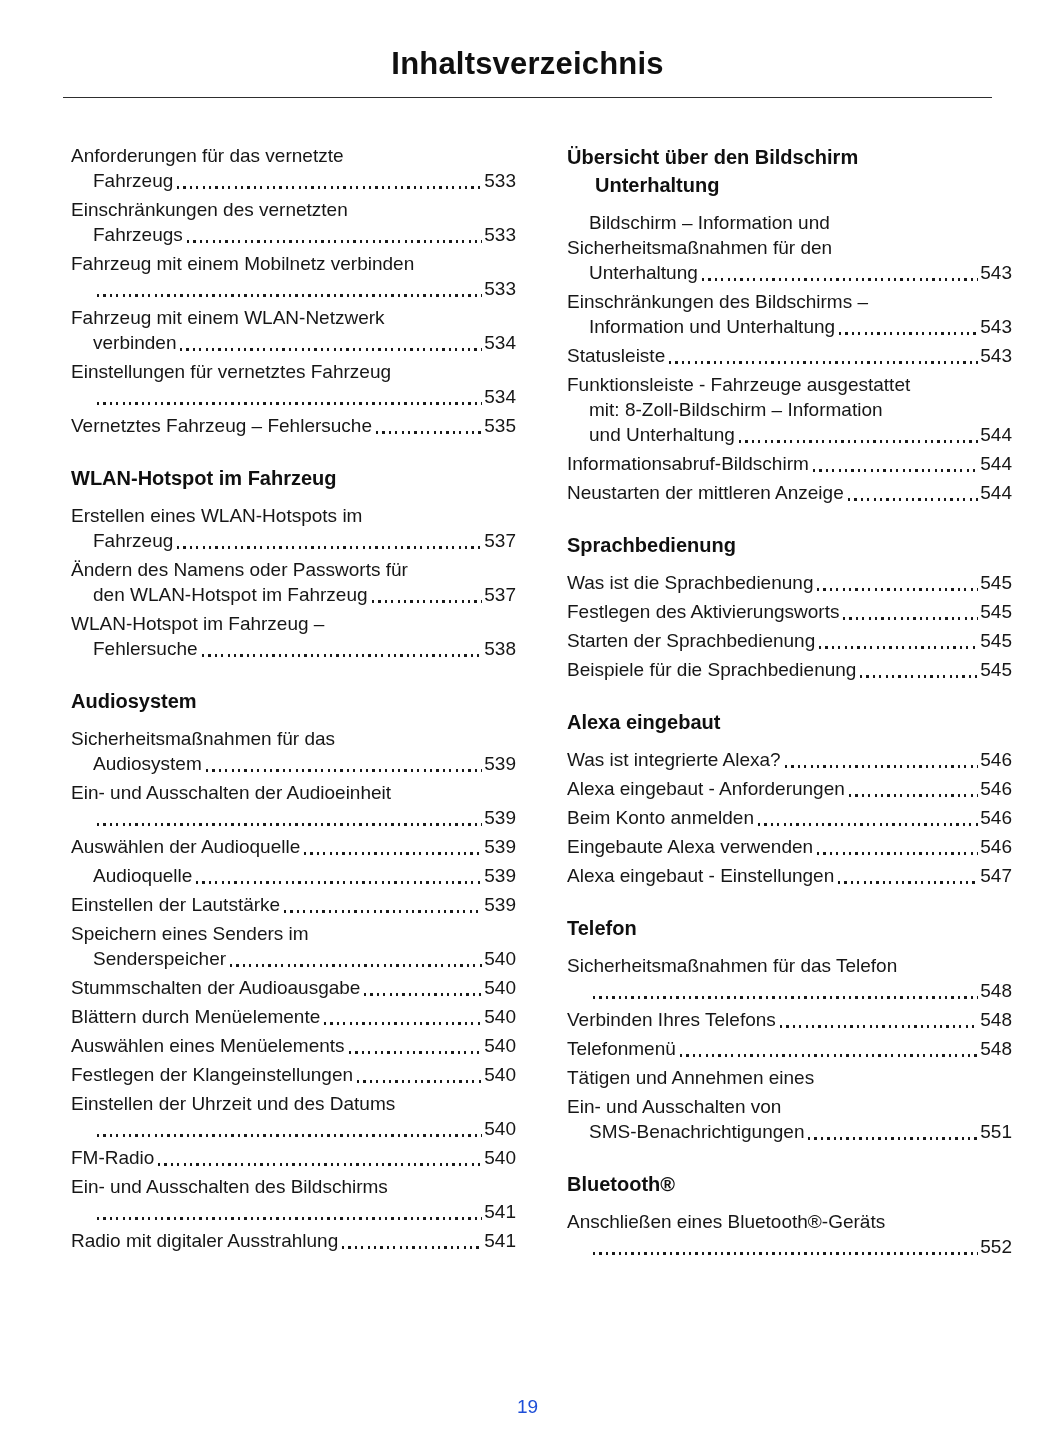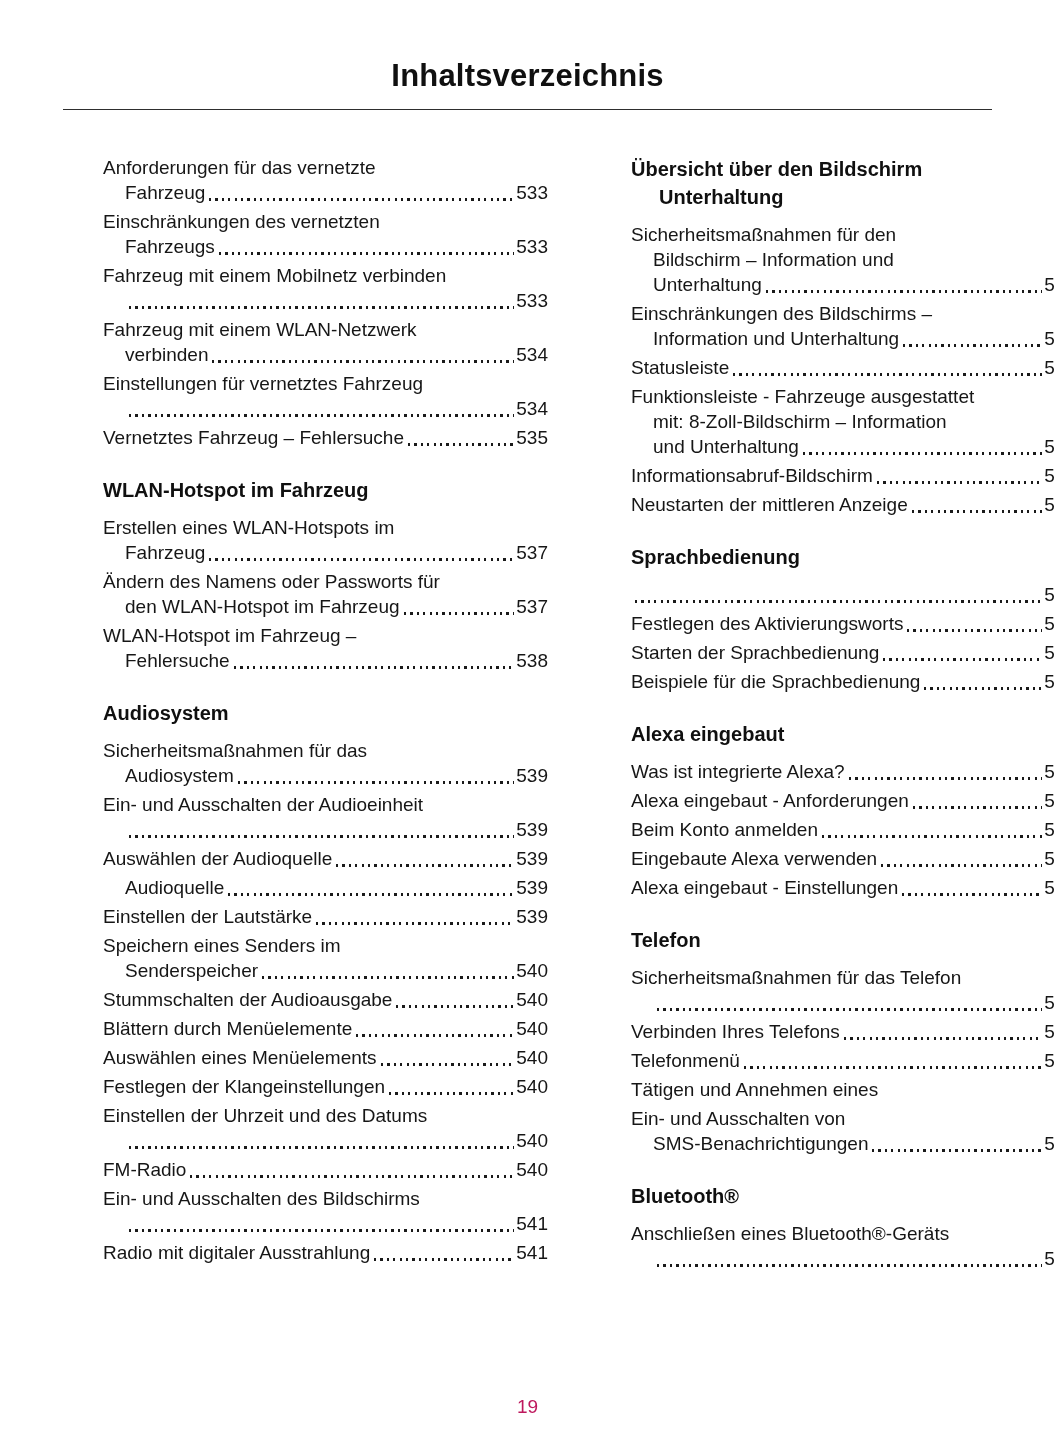--- a/index.html
+++ b/index.html
@@ -8,21 +8,21 @@
   body {
     width: 1055px;
     height: 1448px;
     position: relative;
     overflow: hidden;
     background: #ffffff;
     color: #161616;
     font-family: "Liberation Sans", "DejaVu Sans", sans-serif;
   }
   .page-header h1 {
-    margin: 12px;
+    margin: 0;
     padding-top: 46px;
     text-align: center;
     font-size: 31px;
     line-height: 36px;
     font-weight: 700;
     color: #101010;
     letter-spacing: 0.2px;
   }
   .title-rule {
     border: none;
@@ -32,21 +32,20 @@
   .columns {
     display: flex;
     gap: 51px;
     padding: 45px 43px 0 71px;
   }
   .col {
     width: 445px;
     flex: none;
     font-size: 19px;
     line-height: 25px;
-    margin-left: 32px;
   }
   .toc-entry { margin-bottom: 4px; }
   .line { white-space: nowrap; }
   .line.indent, .lastline.indent { padding-left: 22px; }
   .lastline { display: flex; align-items: baseline; }
   .lastline .t { flex: none; white-space: nowrap; }
   .leader {
     flex: 1 1 auto;
     min-width: 8px;
     align-self: flex-end;
@@ -68,21 +67,21 @@
   .toc-heading .h-line { white-space: nowrap; }
   .toc-heading .h-line.indent { padding-left: 28px; }
   .col > .toc-heading:first-child { margin-top: 0; }
   .page-footer {
     position: absolute;
     left: 0;
     bottom: 30px;
     width: 100%;
     text-align: center;
     font-size: 19px;
-    color: #be185d;
+    color: #1d4ed8;
   }
 </style>
 </head>
 <body>
 
 <div class="page">
   <header class="page-header">
     <h1>Inhaltsverzeichnis</h1>
     <hr class="title-rule">
   </header>
@@ -269,22 +268,22 @@
             <span class="pg">541</span>
           </div>
         </div>
       </section>
     <section class="col" id="col-right">
         <h2 class="toc-heading">
           <div class="h-line">Übersicht über den Bildschirm</div>
           <div class="h-line indent">Unterhaltung</div>
         </h2>
         <div class="toc-entry">
+          <div class="line indent">Bildschirm – Information und</div>
           <div class="line">Sicherheitsmaßnahmen für den</div>
-          <div class="line indent">Bildschirm – Information und</div>
           <div class="lastline indent">
             <span class="t">Unterhaltung</span>
             <span class="leader"></span>
             <span class="pg">543</span>
           </div>
         </div>
         <div class="toc-entry">
           <div class="line">Einschränkungen des Bildschirms –</div>
           <div class="lastline indent">
             <span class="t">Information und Unterhaltung</span>
@@ -320,20 +319,21 @@
             <span class="t">Neustarten der mittleren Anzeige</span>
             <span class="leader"></span>
             <span class="pg">544</span>
           </div>
         </div>
         <h2 class="toc-heading">
           <div class="h-line">Sprachbedienung</div>
         </h2>
         <div class="toc-entry">
           <div class="lastline">
+            <span class="t">Was ist die Sprachbedienung</span>
             <span class="leader"></span>
             <span class="pg">545</span>
           </div>
         </div>
         <div class="toc-entry">
           <div class="lastline">
             <span class="t">Festlegen des Aktivierungsworts</span>
             <span class="leader"></span>
             <span class="pg">545</span>
           </div>

